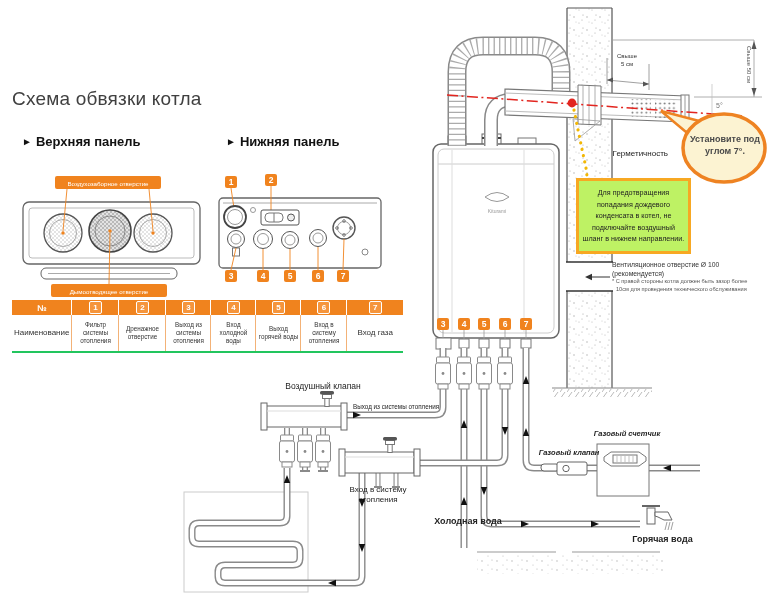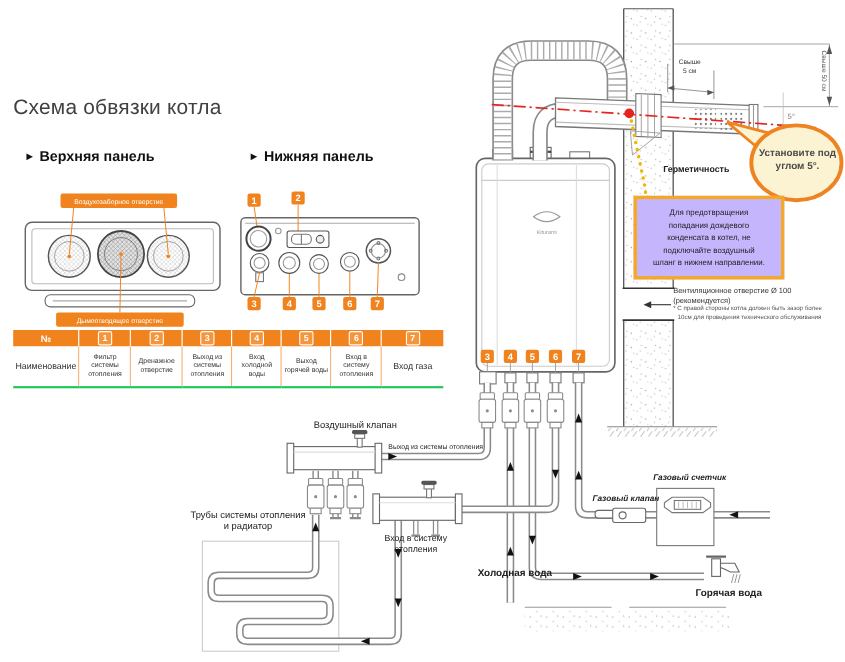--- a/index.html
+++ b/index.html
@@ -24,22 +24,22 @@
   .tbadge{display:inline-block;width:11px;height:11px;line-height:11px;border:1px solid #fff;
       border-radius:2px;background:#F5953C;color:#fff;font-size:8px;font-weight:bold;}
   
   .badge{position:absolute;width:12px;height:12px;line-height:12px;text-align:center;
       background:#F0831E;color:#fff;font-size:8.5px;font-weight:bold;border-radius:2px;}
   
   .lbl{position:absolute;font-size:8.5px;color:#222;text-align:center;line-height:1.2;}
   .lbl.small{font-size:6.3px;white-space:nowrap;text-align:left;}
   .lbl.bold{font-weight:bold;font-size:9px;}
   .lbl.b75{font-weight:bold;font-size:7.5px;font-style:italic;}
-  .note-box{position:absolute;left:576px;top:178px;width:105px;background:#c4b5fd;
-      border:3px solid #F7A823;padding:6px 13px;font-size:7.2px;line-height:1.6;
+  .note-box{position:absolute;left:576px;top:178px;width:105px;background:#bef264;
+      border:3px solid #F7A823;padding:6px 2px;font-size:7.2px;line-height:1.6;
       text-align:center;color:#222;}
   .vent{position:absolute;left:612px;top:260px;width:152px;color:#333;text-align:left;}
   .vent .v1{display:block;font-size:6.8px;line-height:1.35;}
   .vent .v2{display:block;font-size:5.6px;line-height:1.3;color:#555;}
   .balloon-text{position:absolute;left:687px;top:133px;width:76px;text-align:center;
       font-size:9px;font-weight:bold;color:#4a4a4a;line-height:1.35;}
 </style>
 </head>
 <body>
 
@@ -446,29 +446,28 @@
     </table>
 
   <span class="badge" style="left:437px;top:318px;">3</span>
   <span class="badge" style="left:458px;top:318px;">4</span>
   <span class="badge" style="left:478px;top:318px;">5</span>
   <span class="badge" style="left:499px;top:318px;">6</span>
   <span class="badge" style="left:520px;top:318px;">7</span>
 
   <div class="lbl" style="left:268px;top:381px;width:110px;text-align:center;">Воздушный клапан</div>
   <div class="lbl small" style="left:353px;top:403px;">Выход из системы отопления</div>
-  <div class="lbl" style="left:173px;top:463px;width:105px;">Трубы системы отопления и радиатор</div>
   <div class="lbl" style="left:338px;top:485px;width:80px;font-size:8px;">Вход в систему отопления</div>
   <div class="lbl bold" style="left:428px;top:516px;width:80px;">Холодная вода</div>
   <div class="lbl bold" style="left:620px;top:534px;width:85px;">Горячая вода</div>
   <div class="lbl b75" style="left:523px;top:448px;width:92px;">Газовый клапан</div>
   <div class="lbl b75" style="left:586px;top:429px;width:82px;">Газовый счетчик</div>
-  <div class="lbl" style="left:598px;top:149px;width:70px;font-size:8px;text-align:center;font-weight:bold;">Герметичность</div>
-
-  <div class="balloon-text">Установите под углом 5°.</div>
+  <div class="lbl" style="left:598px;top:149px;width:70px;font-size:8px;text-align:right;">Герметичность</div>
+
+  <div class="balloon-text">Установите под углом 7°.</div>
 
   <div class="note-box">Для предотвращения попадания дождевого конденсата в котел, не подключайте воздушный шланг в нижнем направлении.</div>
 
   <div class="vent">
     <span class="v1">Вентиляционное отверстие Ø 100</span>
     <span class="v1">(рекомендуется)</span>
     <span class="v2">* С правой стороны котла должен быть зазор более</span>
     <span class="v2" style="padding-left:4px;">10см для проведения технического обслуживания</span>
   </div>
 

